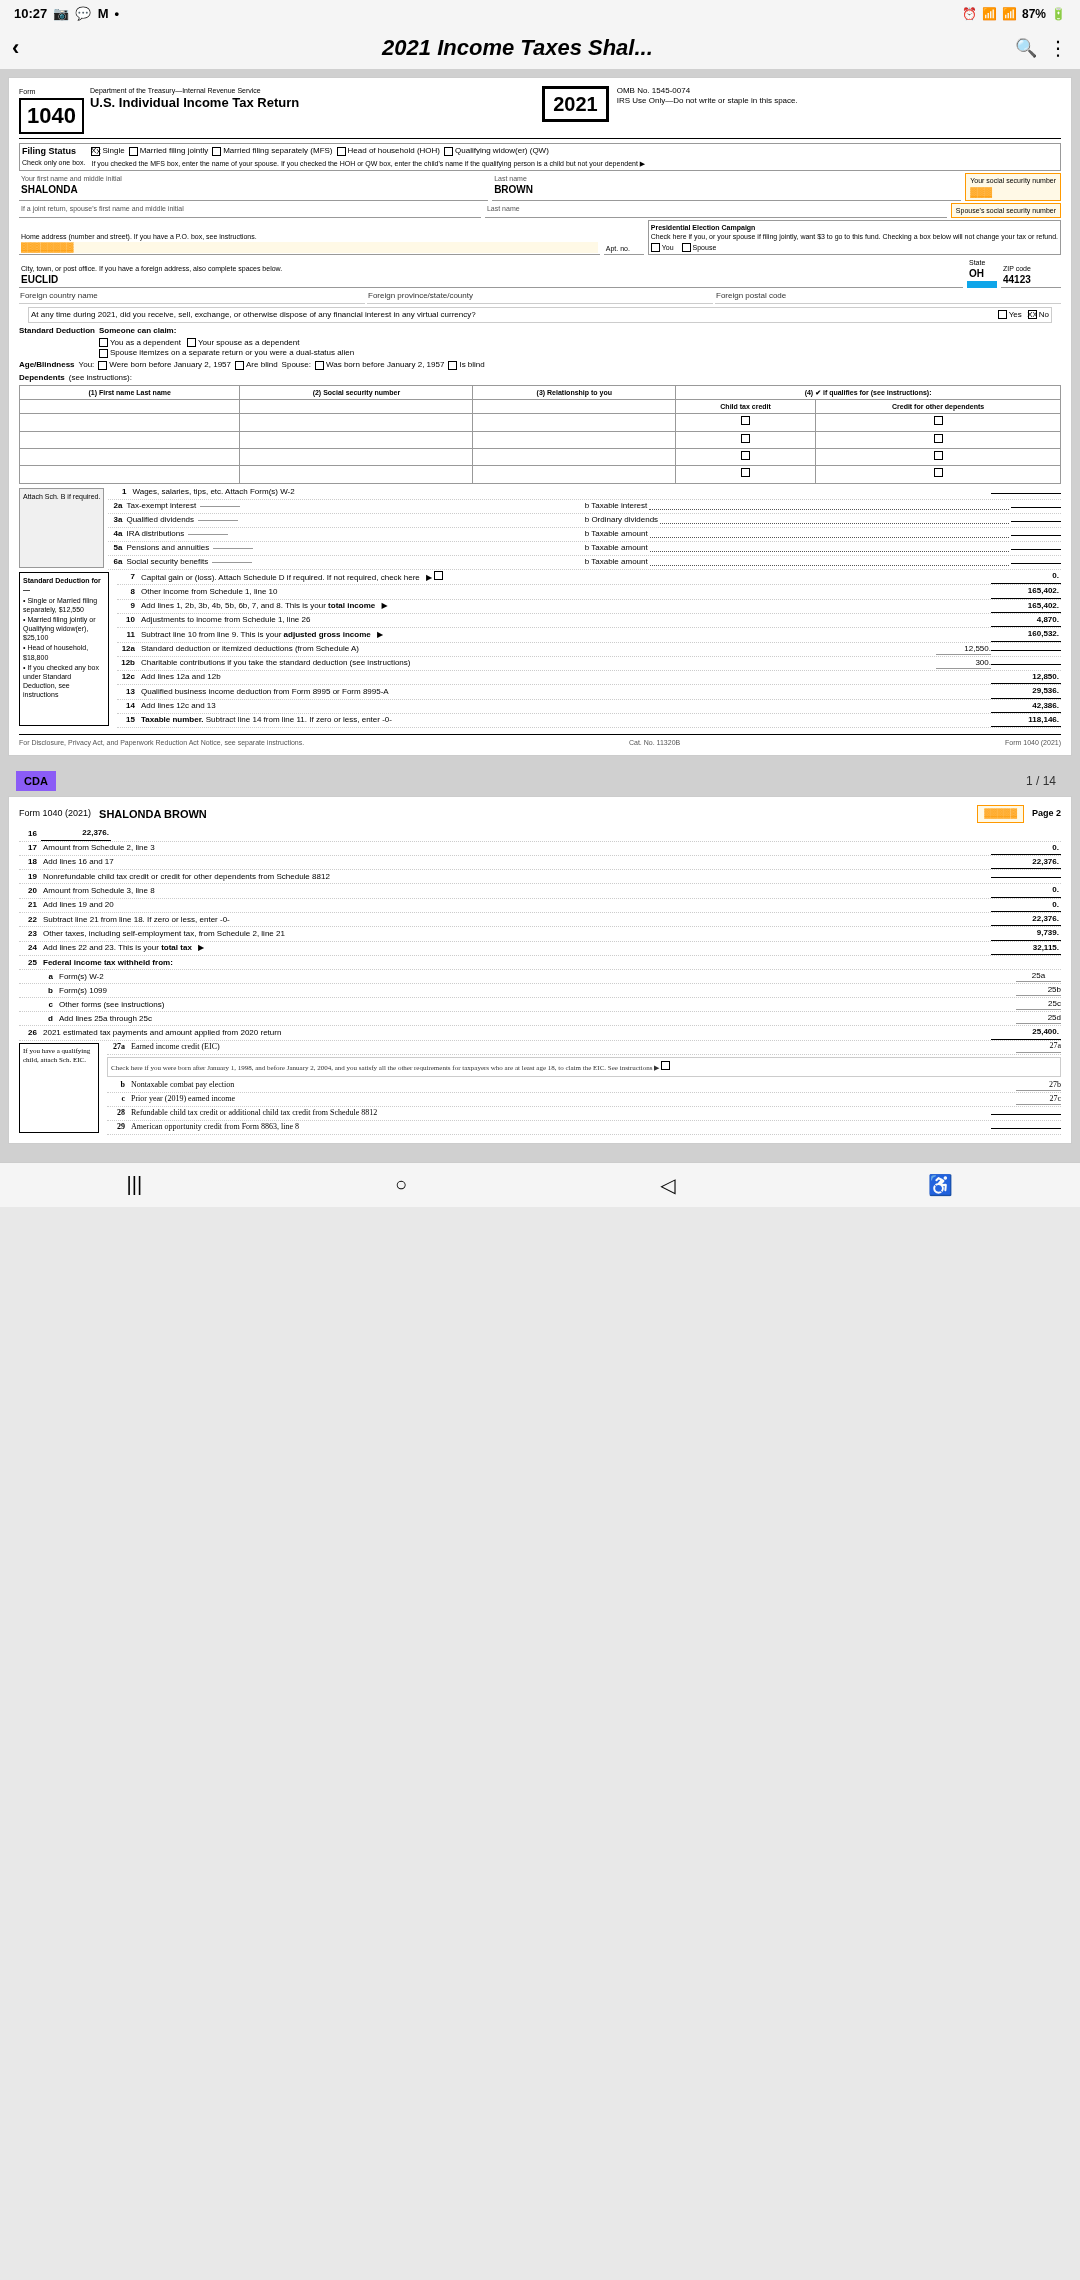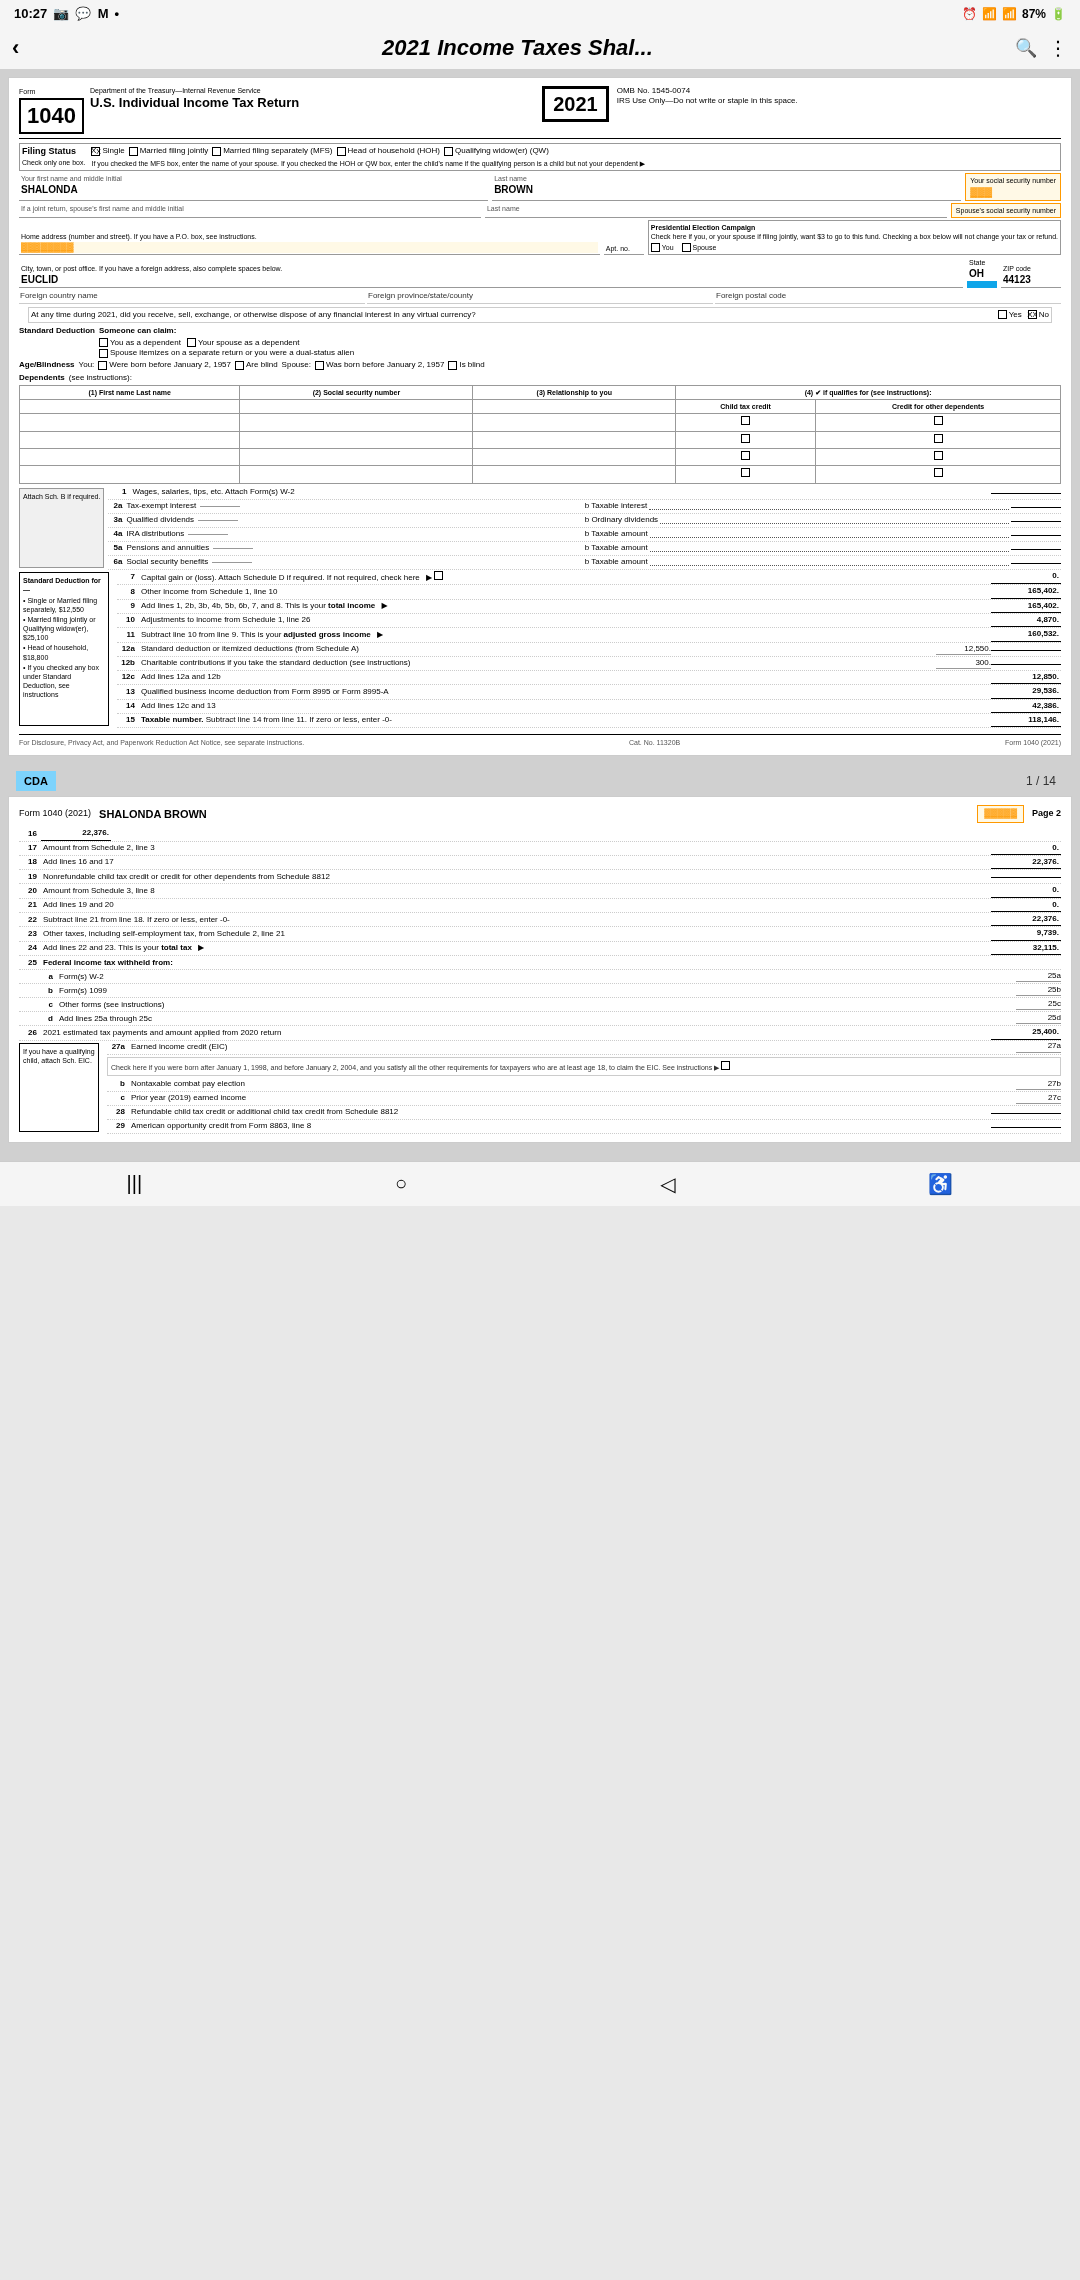--- a/index.html
+++ b/index.html
@@ -227,21 +227,21 @@
     .page2-ssn {
       border: 1px solid #f90;
       background: #fff9e6;
       padding: 2px 6px;
     }
 
     
     .cda-label {
       font-size: 11px;
       padding: 4px 8px;
-      background: #7dd3fc;
+      background: #8b5cf6;
       font-weight: bold;
     }
 
     
     .bottom-nav {
       display: flex;
       justify-content: space-around;
       align-items: center;
       padding: 10px 0;
       background: #f5f5f5;
@@ -782,21 +782,21 @@
     </div>
 
     <div>
       <div class="form-line">
         <span class="line-num">25</span>
         <span class="line-desc" style="font-weight:bold;">Federal income tax withheld from:</span>
       </div>
       <div class="form-line" style="padding-left:16px;">
         <span class="line-num">a</span>
         <span class="line-desc">Form(s) W-2 <span class="dotted-line"></span></span>
-        <span style="min-width:45px;border-bottom:1px solid #999;text-align:right;">25a</span>
+        <span style="min-width:45px;border-bottom:1px solid #999;text-align:center;">25a</span>
       </div>
       <div class="form-line" style="padding-left:16px;">
         <span class="line-num">b</span>
         <span class="line-desc">Form(s) 1099 <span class="dotted-line"></span></span>
         <span style="min-width:45px;border-bottom:1px solid #999;text-align:right;">25b</span>
       </div>
       <div class="form-line" style="padding-left:16px;">
         <span class="line-num">c</span>
         <span class="line-desc">Other forms (see instructions) <span class="dotted-line"></span></span>
         <span style="min-width:45px;border-bottom:1px solid #999;text-align:right;">25c</span>
@@ -806,21 +806,21 @@
         <span class="line-desc">Add lines 25a through 25c <span class="dotted-line"></span></span>
         <span style="min-width:45px;border-bottom:1px solid #999;text-align:right;">25d</span>
       </div>
       <div class="form-line">
         <span class="line-num">26</span>
         <span class="line-desc">2021 estimated tax payments and amount applied from 2020 return <span class="dotted-line"></span></span>
         <span class="line-value">25,400.</span>
       </div>
     </div>
 
-    <div style="display:flex;gap:4px;">
+    <div style="display:flex;gap:4px;font-family:Liberation Serif, serif;">
       <div class="eic-sidebar">
         <div>If you have a qualifying child, attach Sch. EIC.</div>
       </div>
       <div style="flex:1;">
         <div class="form-line">
           <span class="line-num">27a</span>
           <span class="line-desc">Earned income credit (EIC) <span class="dotted-line"></span></span>
           <span style="min-width:45px;border-bottom:1px solid #999;text-align:right;">27a</span>
         </div>
         <div class="p2-note">

